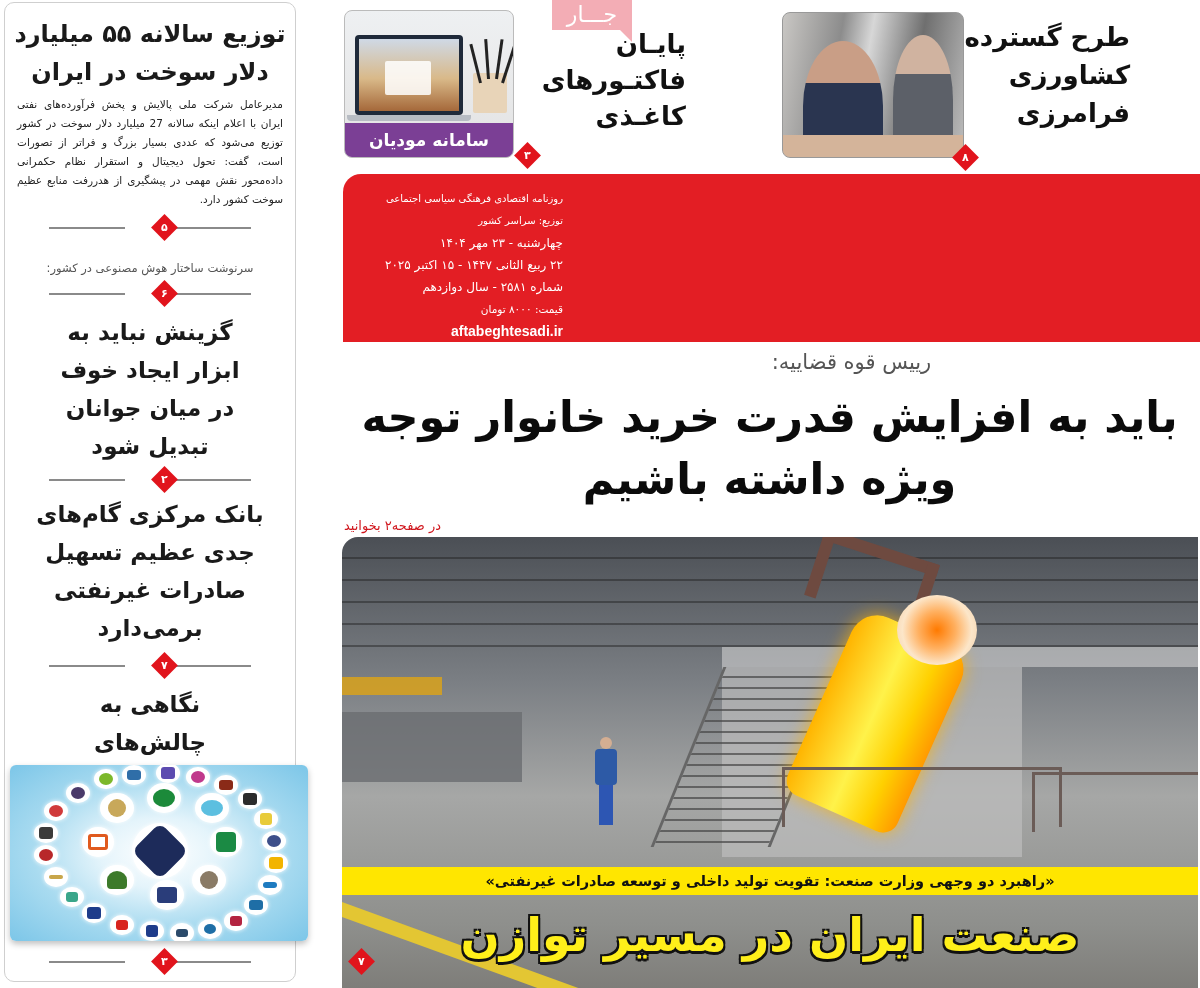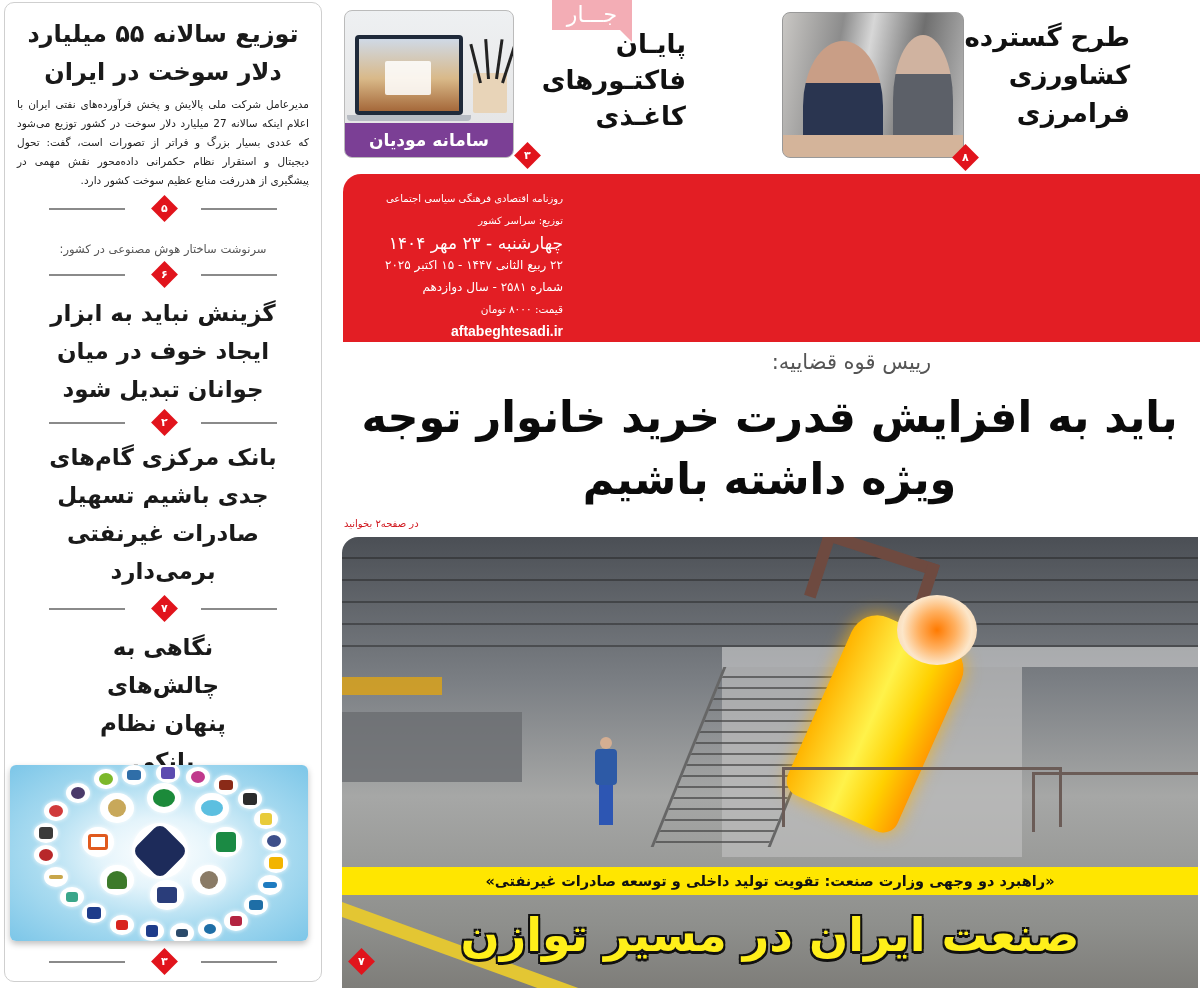--- a/index.html
+++ b/index.html
@@ -1,21 +1,21 @@
 <!DOCTYPE html>
 <html><head>
 <meta charset="utf-8">
 <style>
   * { box-sizing: border-box; margin: 0; padding: 0; }
   html, body { width: 1200px; height: 988px; background: #ffffff; overflow: hidden; }
   body { position: relative; font-family: "DejaVu Sans", sans-serif; direction: rtl; color: #111; }
 
   
   .left-col {
-    position: absolute; left: 4px; top: 2px; width: 318px; height: 980px;
+    position: absolute; left: 4px; top: 2px; width: 292px; height: 980px;
     border: 1.5px solid #cfcfcf; border-radius: 10px; background: #fff;
   }
   .lc-title { text-align: center; font-weight: bold; color: #1a1a1a; }
   .lc-lead-title { font-size: 24px; line-height: 38px; margin-top: 12px; }
   .lc-lead-body {
     font-size: 10.5px; line-height: 19px; text-align: justify; text-align-last: right;
     padding: 4px 12px 0 12px; color: #222;
   }
   .sep { position: relative; height: 26px; margin: 6px 0; }
   .sep .line-r, .sep .line-l { position: absolute; top: 12px; height: 2px; width: 76px; background: #8a8a8a; }
@@ -85,40 +85,40 @@
   
   .masthead {
     position: absolute; left: 343px; top: 174px; width: 1020px; height: 168px;
     background: #e31e24; border-radius: 18px 0 18px 0;
   }
   .mast-info {
     position: absolute; left: 20px; top: 14px; width: 200px; color: #fff; text-align: right;
   }
   .mast-info .l1 { font-size: 10px; line-height: 22px; }
   .mast-info .l2 { font-size: 10px; line-height: 22px; }
-  .mast-info .l3 { font-size: 17px; line-height: 22px; }
+  .mast-info .l3 { font-size: 12px; line-height: 22px; }
   .mast-info .l4 { font-size: 12px; line-height: 22px; }
   .mast-info .l5 { font-size: 12px; line-height: 22px; }
   .mast-info .l6 { font-size: 10.5px; line-height: 22px; }
   .mast-info .site { font-family: "Liberation Sans", sans-serif; font-weight: bold; font-size: 14px; line-height: 22px; direction: ltr; text-align: right; }
   .logo-text {
     position: absolute; right: 60px; top: 0; height: 168px; width: 520px;
     font-family: "DejaVu Serif", serif; color: #fff; font-size: 96px; font-weight: bold;
     text-align: center; line-height: 168px;
     text-shadow: -2px -2px 0 #333, 2px -2px 0 #333, -2px 2px 0 #333, 2px 2px 0 #333;
     letter-spacing: -2px;
   }
 
   
   .lead-kicker { position: absolute; left: 343px; right: 0; top: 350px; text-align: center; font-size: 21px; color: #555; padding-left: 160px; }
   .lead-headline {
     position: absolute; left: 343px; right: 4px; top: 386px;
     font-size: 43px; font-weight: bold; text-align: center; line-height: 62px; color: #0b0b0b;
   }
-  .read-more { position: absolute; left: 344px; top: 518px; font-size: 10px; color: #d0161d; }
+  .read-more { position: absolute; left: 344px; top: 518px; font-size: 13px; color: #d0161d; }
 
   
   .main-photo {
     position: absolute; left: 342px; top: 537px; width: 856px; height: 518px;
     border-radius: 16px 0 16px 0; overflow: hidden;
     background: linear-gradient(180deg, #4b4f55 0%, #7b7f84 28%, #a6a7a6 50%, #8e8f8c 75%, #6d6a65 100%);
   }
   .roof-line { position: absolute; left: 0; width: 100%; height: 2px; background: rgba(30,30,30,0.45); }
   .beam { position: absolute; background: #d8d8d8; opacity: .55; }
   .crane-yellow { position: absolute; left: 0; top: 140px; width: 100px; height: 18px; background: #d9a21b; opacity: .85; }
@@ -178,21 +178,21 @@
   <div class="lc-title lc-h" style="padding:0 40px;">گزینش نباید به ابزار ایجاد خوف در میان جوانان تبدیل شود</div>
 
   <div class="sep" style="margin:2px 0;">
     <div class="line-r"></div>
     <div class="diamond">
         <span>۲</span>
       </div>
     <div class="line-l"></div>
   </div>
 
-  <div class="lc-title lc-h" style="padding:0 24px;">بانک مرکزی گام‌های جدی باشیم تسهیل صادرات غیرنفتی برمی‌دارد</div>
+  <div class="lc-title lc-h" style="padding:0 24px;">بانک مرکزی گام‌های جدی عظیم تسهیل صادرات غیرنفتی برمی‌دارد</div>
 
   <div class="sep">
     <div class="line-r"></div>
     <div class="diamond">
         <span>۷</span>
       </div>
     <div class="line-l"></div>
   </div>
 
   <div class="lc-title lc-h" style="padding:0 70px;">نگاهی به چالش‌های پنهان نظام بانکی</div>

